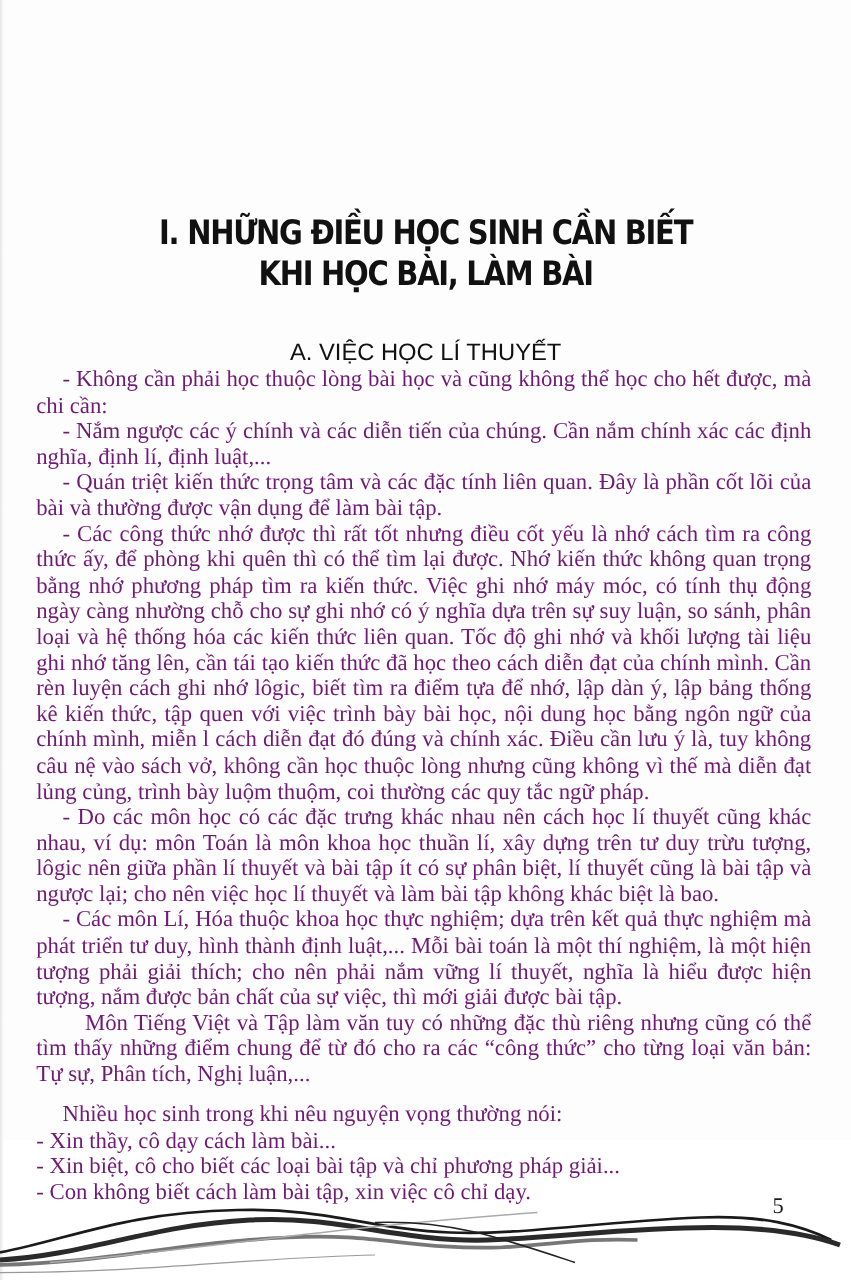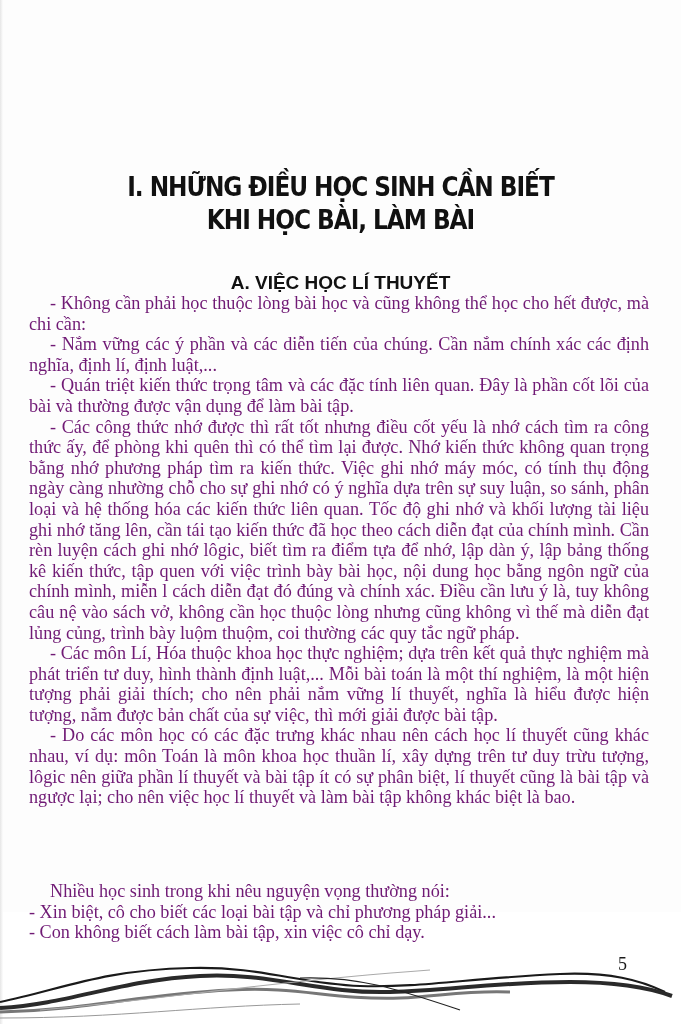--- a/index.html
+++ b/index.html
@@ -43,21 +43,21 @@
       margin: 0;
     }
     .chapter-title span { display: block; }
 
     .section-heading {
       position: absolute;
       left: 0;
       width: 681px;
       text-align: center;
       font-family: "Liberation Sans", sans-serif;
-      font-weight: bold;
+      font-weight: normal;
       font-size: 19px;
       line-height: 22px;
       color: #111;
       margin: 0;
     }
     .section-a { top: 272px; }
     .section-b { top: 857px; }
 
     .body-text {
       position: absolute;
@@ -106,30 +106,32 @@
 
   <h1 class="chapter-title">
     <span>I. NHỮNG ĐIỀU HỌC SINH CẦN BIẾT</span>
     <span>KHI HỌC BÀI, LÀM BÀI</span>
   </h1>
 
   <h2 class="section-heading section-a">A. VIỆC HỌC LÍ THUYẾT</h2>
 
   <div class="body-text body-a">
     <p class="para">- Không cần phải học thuộc lòng bài học và cũng không thể học cho hết được, mà chi cần:</p>
-    <p class="para">- Nắm vững các ý phần và các diễn tiến của chúng. Cần nắm chính xác các định nghĩa, định lí, định luật,...</p>
+    <p class="para">- Nắm ngược các ý chính và các diễn tiến của chúng. Cần nắm chính xác các định nghĩa, định lí, định luật,...</p>
     <p class="para">- Quán triệt kiến thức trọng tâm và các đặc tính liên quan. Đây là phần cốt lõi của bài và thường được vận dụng để làm bài tập.</p>
     <p class="para">- Các công thức nhớ được thì rất tốt nhưng điều cốt yếu là nhớ cách tìm ra công thức ấy, để phòng khi quên thì có thể tìm lại được. Nhớ kiến thức không quan trọng bằng nhớ phương pháp tìm ra kiến thức. Việc ghi nhớ máy móc, có tính thụ động ngày càng nhường chỗ cho sự ghi nhớ có ý nghĩa dựa trên sự suy luận, so sánh, phân loại và hệ thống hóa các kiến thức liên quan. Tốc độ ghi nhớ và khối lượng tài liệu ghi nhớ tăng lên, cần tái tạo kiến thức đã học theo cách diễn đạt của chính mình. Cần rèn luyện cách ghi nhớ lôgic, biết tìm ra điểm tựa để nhớ, lập dàn ý, lập bảng thống kê kiến thức, tập quen với việc trình bày bài học, nội dung học bằng ngôn ngữ của chính mình, miễn l cách diễn đạt đó đúng và chính xác. Điều cần lưu ý là, tuy không câu nệ vào sách vở, không cần học thuộc lòng nhưng cũng không vì thế mà diễn đạt lủng củng, trình bày luộm thuộm, coi thường các quy tắc ngữ pháp.</p>
+    <p class="para">- Do các môn học có các đặc trưng khác nhau nên cách học lí thuyết cũng khác nhau, ví dụ: môn Toán là môn khoa học thuần lí, xây dựng trên tư duy trừu tượng, lôgic nên giữa phần lí thuyết và bài tập ít có sự phân biệt, lí thuyết cũng là bài tập và ngược lại; cho nên việc học lí thuyết và làm bài tập không khác biệt là bao.</p>
     <p class="para">- Các môn Lí, Hóa thuộc khoa học thực nghiệm; dựa trên kết quả thực nghiệm mà phát triển tư duy, hình thành định luật,... Mỗi bài toán là một thí nghiệm, là một hiện tượng phải giải thích; cho nên phải nắm vững lí thuyết, nghĩa là hiểu được hiện tượng, nắm được bản chất của sự việc, thì mới giải được bài tập.</p>
-    <p class="para">- Do các môn học có các đặc trưng khác nhau nên cách học lí thuyết cũng khác nhau, ví dụ: môn Toán là môn khoa học thuần lí, xây dựng trên tư duy trừu tượng, lôgic nên giữa phần lí thuyết và bài tập ít có sự phân biệt, lí thuyết cũng là bài tập và ngược lại; cho nên việc học lí thuyết và làm bài tập không khác biệt là bao.</p>
+    <p class="para extra-indent">Môn Tiếng Việt và Tập làm văn tuy có những đặc thù riêng nhưng cũng có thể tìm thấy những điểm chung để từ đó cho ra các “công thức” cho từng loại văn bản: Tự sự, Phân tích, Nghị luận,...</p>
   </div>
 
 
   <div class="body-text body-b">
     <p class="para">Nhiều học sinh trong khi nêu nguyện vọng thường nói:</p>
+    <p class="list-line">- Xin thầy, cô dạy cách làm bài...</p>
     <p class="list-line">- Xin biệt, cô cho biết các loại bài tập và chỉ phương pháp giải...</p>
     <p class="list-line">- Con không biết cách làm bài tập, xin việc cô chỉ dạy.</p>
   </div>
 
   <div class="page-number">5</div>
 
   <svg class="swoosh" viewBox="0 0 681 64" preserveAspectRatio="none">
     <path d="M0,42 C60,30 100,10 190,8 C260,6 300,24 360,26 C420,28 470,18 560,14 C610,12 640,20 665,32" fill="none" stroke="#1a1a1a" stroke-width="2.2"></path>
     <path d="M0,48 C70,44 120,20 200,16 C270,12 320,34 390,32 C450,30 500,22 570,22 C620,22 650,28 672,36" fill="none" stroke="#2a2a2a" stroke-width="4"></path>
     <path d="M0,52 C90,50 140,34 230,30 C300,26 330,40 400,38 C440,36 470,30 510,32" fill="none" stroke="#777" stroke-width="3"></path>

